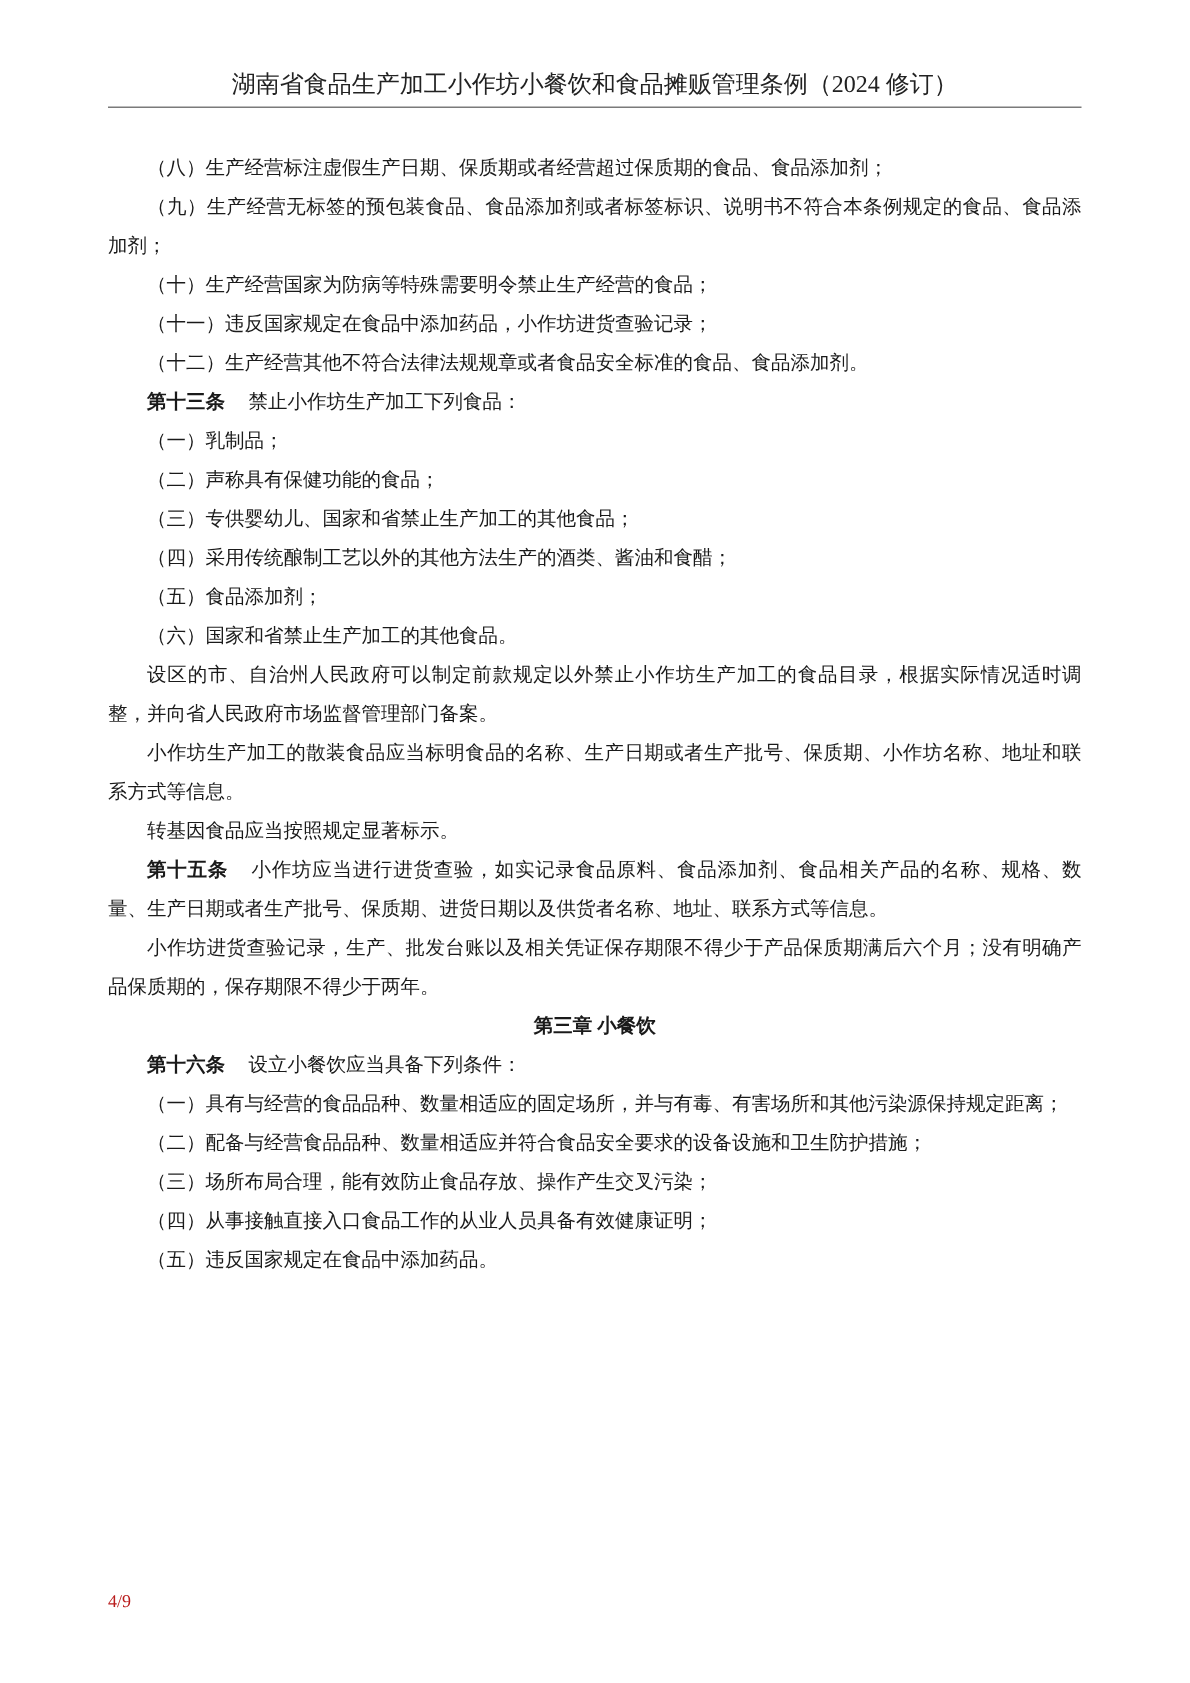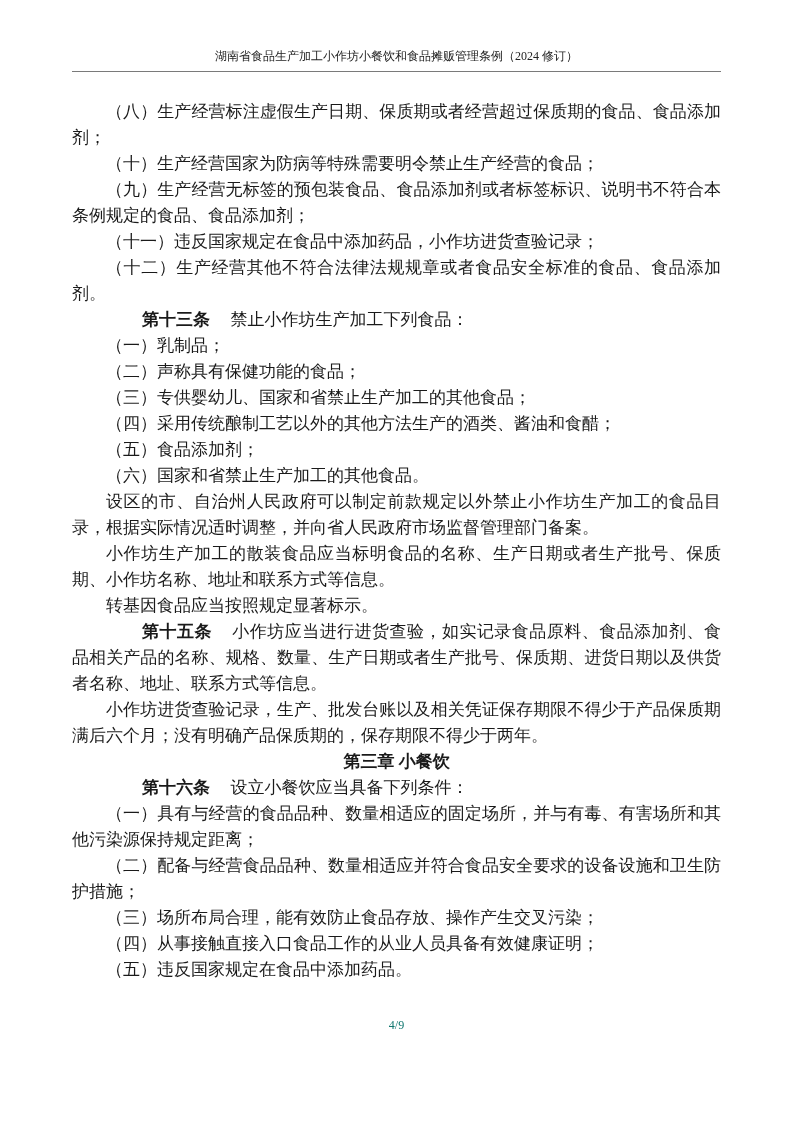--- a/index.html
+++ b/index.html
@@ -15,74 +15,73 @@
     font-family: "Liberation Serif", "DejaVu Serif", serif;
     color: #1a1a1a;
     overflow: hidden;
   }
   .header {
     position: absolute;
     top: 48px;
     left: 72px;
     width: 649px;
     text-align: center;
-    font-size: 12px;
+    font-size: 16px;
     line-height: 17px;
     padding-bottom: 6px;
     border-bottom: 1px solid #7a7a7a;
     color: #222222;
   }
   .content {
     position: absolute;
     top: 99px;
     left: 72px;
     width: 649px;
-    font-size: 17px;
+    font-size: 13px;
     line-height: 26px;
     text-align: justify;
   }
   .para {
     margin: 0;
     text-indent: 2em;
   }
   .chapter {
     margin: 0;
     text-indent: 0;
     text-align: center;
     font-weight: bold;
   }
   .term {
     font-weight: bold;
     margin-right: 1.2em;
-    margin-left: 36px;
   }
   .footer {
     position: absolute;
-    top: 1017px;
+    top: 1059px;
     left: 72px;
     width: 649px;
-    text-align: center;
+    text-align: left;
     font-size: 12px;
     line-height: 16px;
-    color: #0f766e;
+    color: #b91c1c;
   }
 </style>
 </head>
 <body>
 
 <div class="page">
 
   <div class="header">
     <span>湖南省食品生产加工小作坊小餐饮和食品摊贩管理条例（2024 修订）</span>
   </div>
 
   <div class="content">
     <p class="para">（八）生产经营标注虚假生产日期、保质期或者经营超过保质期的食品、食品添加剂；</p>
+    <p class="para">（九）生产经营无标签的预包装食品、食品添加剂或者标签标识、说明书不符合本条例规定的食品、食品添加剂；</p>
     <p class="para">（十）生产经营国家为防病等特殊需要明令禁止生产经营的食品；</p>
-    <p class="para">（九）生产经营无标签的预包装食品、食品添加剂或者标签标识、说明书不符合本条例规定的食品、食品添加剂；</p>
     <p class="para">（十一）违反国家规定在食品中添加药品，小作坊进货查验记录；</p>
     <p class="para">（十二）生产经营其他不符合法律法规规章或者食品安全标准的食品、食品添加剂。</p>
     <p class="para"><span class="term">第十三条</span><span>禁止小作坊生产加工下列食品：</span></p>
     <p class="para">（一）乳制品；</p>
     <p class="para">（二）声称具有保健功能的食品；</p>
     <p class="para">（三）专供婴幼儿、国家和省禁止生产加工的其他食品；</p>
     <p class="para">（四）采用传统酿制工艺以外的其他方法生产的酒类、酱油和食醋；</p>
     <p class="para">（五）食品添加剂；</p>
     <p class="para">（六）国家和省禁止生产加工的其他食品。</p>
     <p class="para">设区的市、自治州人民政府可以制定前款规定以外禁止小作坊生产加工的食品目录，根据实际情况适时调整，并向省人民政府市场监督管理部门备案。</p>

